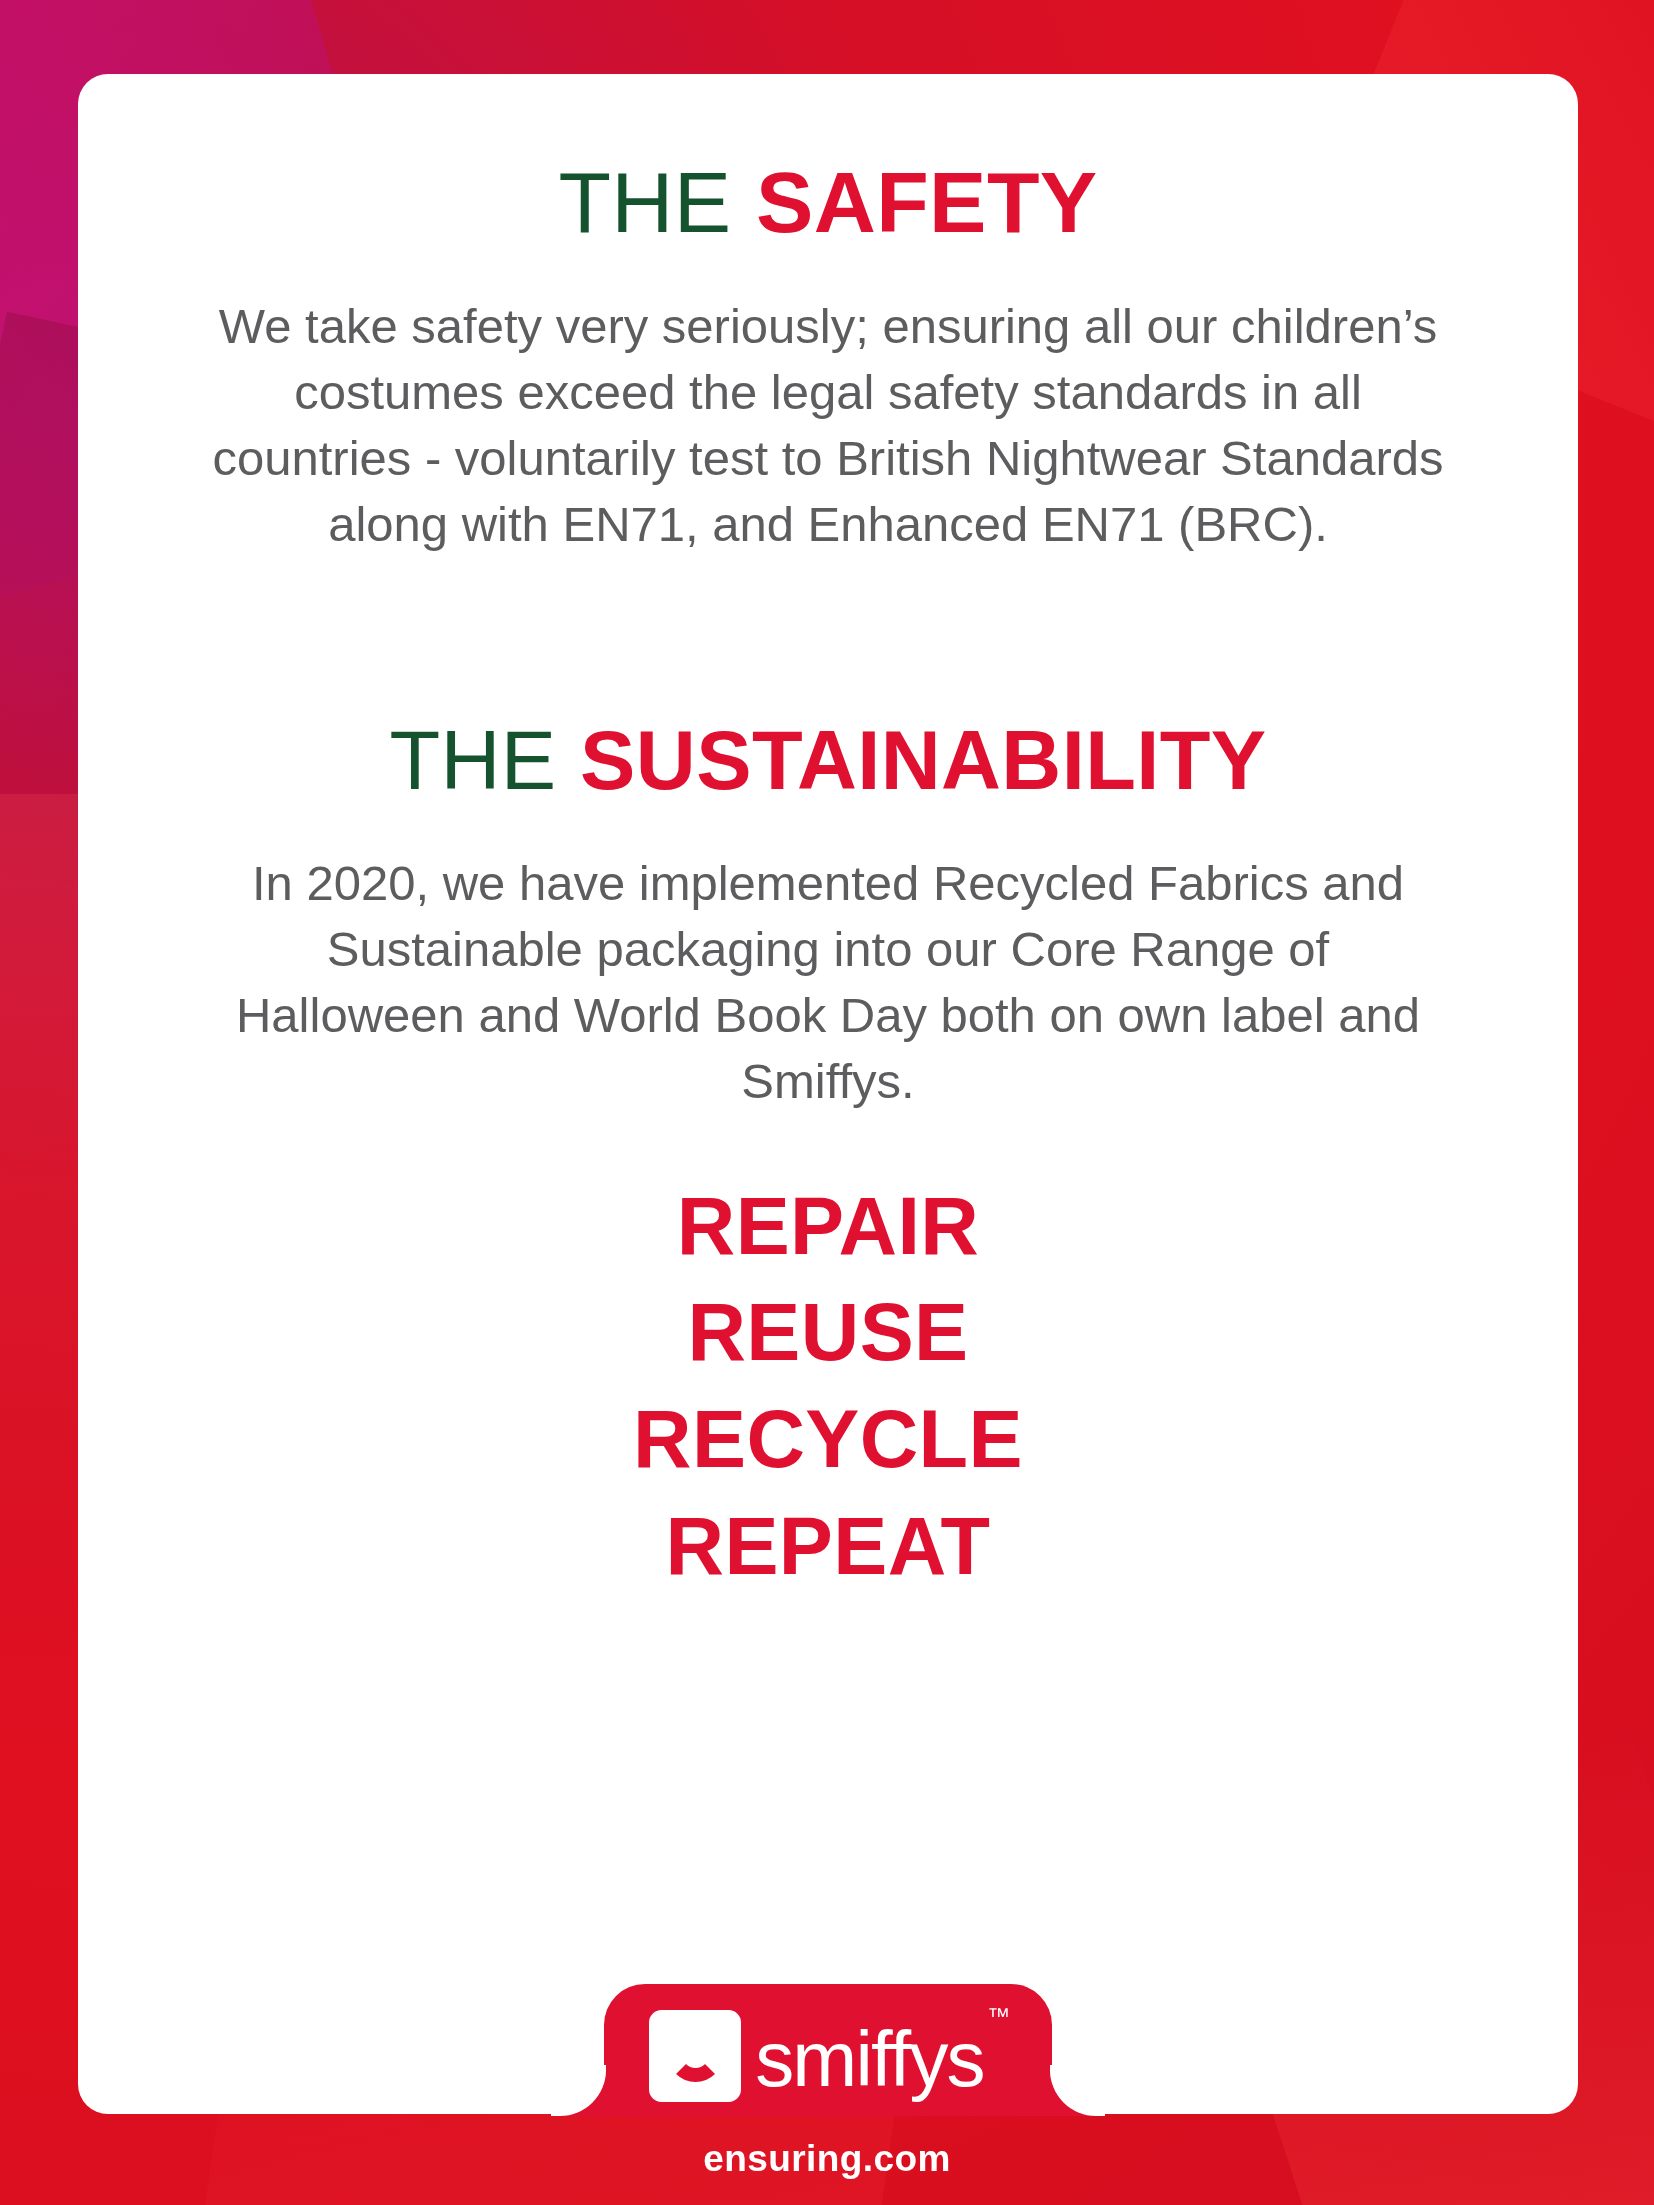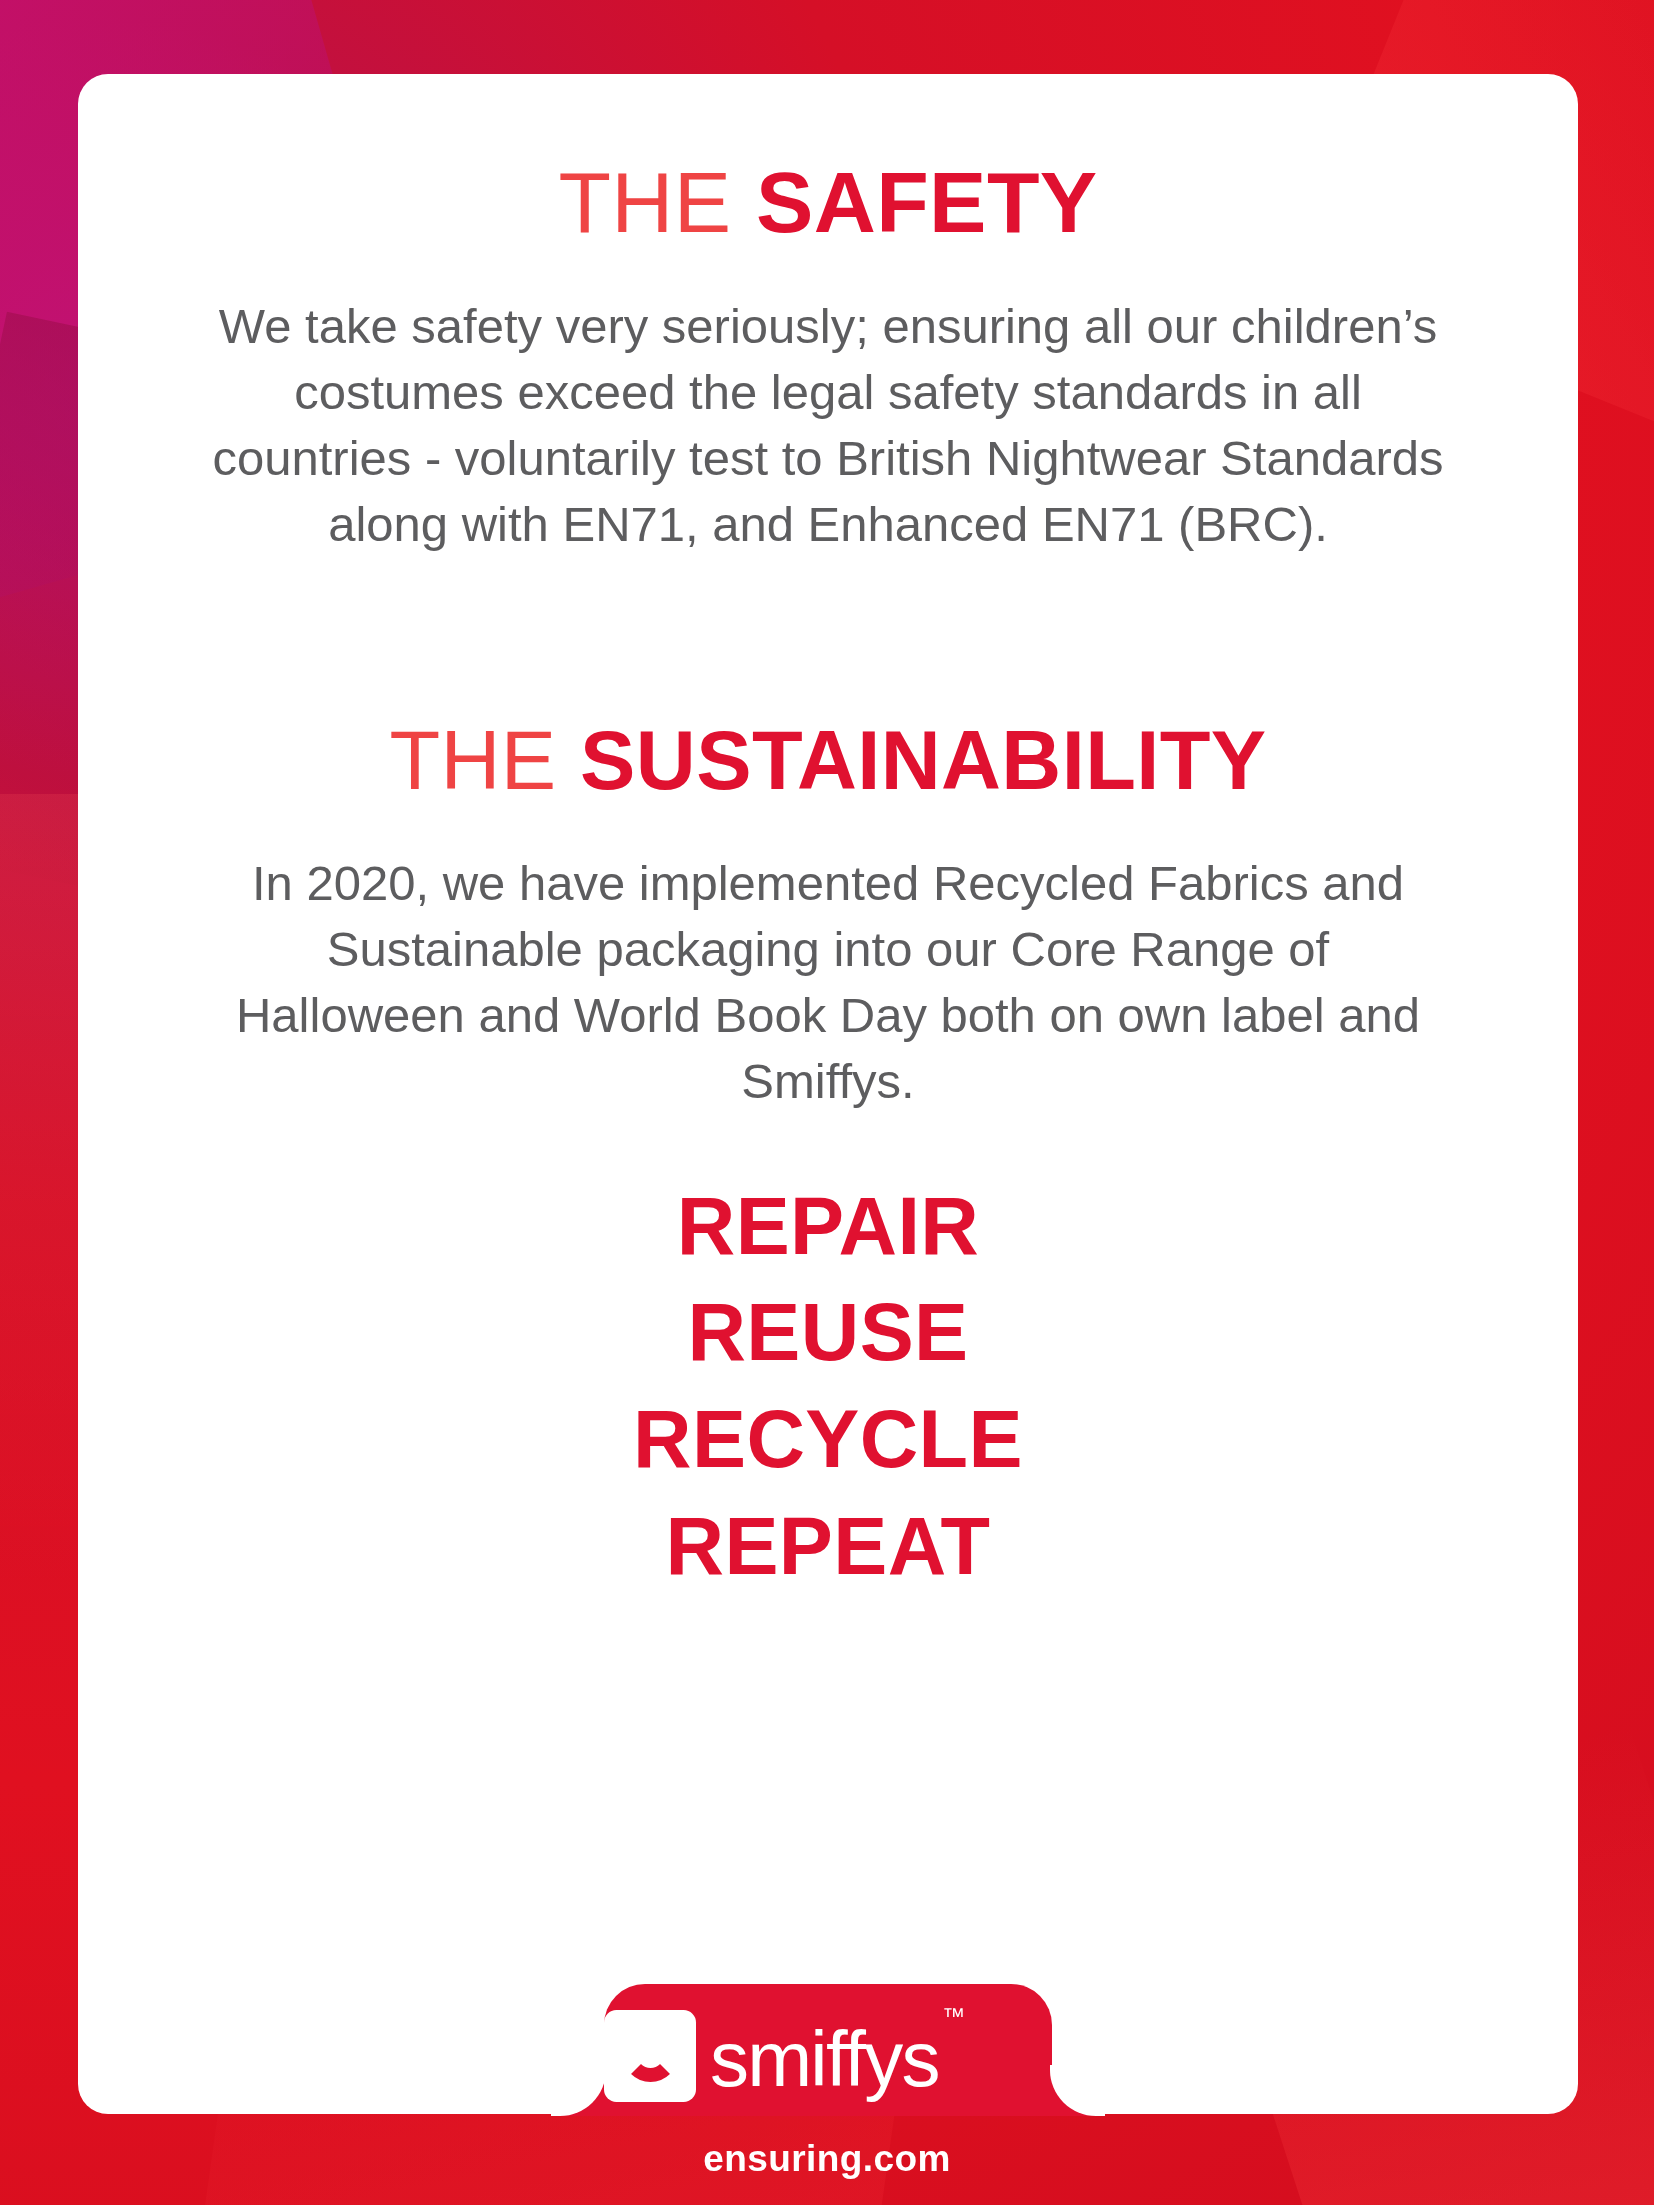--- a/index.html
+++ b/index.html
@@ -74,21 +74,21 @@
     box-sizing: border-box;
     padding: 0 81px;
   }
 
   .heading {
     text-align: center;
     line-height: 1.02;
     white-space: nowrap;
   }
   .heading .light {
-    color: #ef4444;
+    color: #14532d;
     font-weight: 400;
   }
   .heading .bold {
     color: #e01130;
     font-weight: 700;
   }
 
   .h-safety {
     font-size: 86px;
     letter-spacing: 0.4px;
@@ -137,20 +137,21 @@
     left: 50%;
     transform: translateX(-50%);
     bottom: -1.8px;
     width: 448px;
     height: 132px;
     background: #e01130;
     border-top-left-radius: 41px;
     border-top-right-radius: 41px;
     display: flex;
     align-items: center;
+    justify-content: center;
     overflow: visible;
   }
   .logo-tab:before,
   .logo-tab:after {
     content: "";
     position: absolute;
     bottom: 0;
     width: 53px;
     height: 48px;
     background: #e01130;

